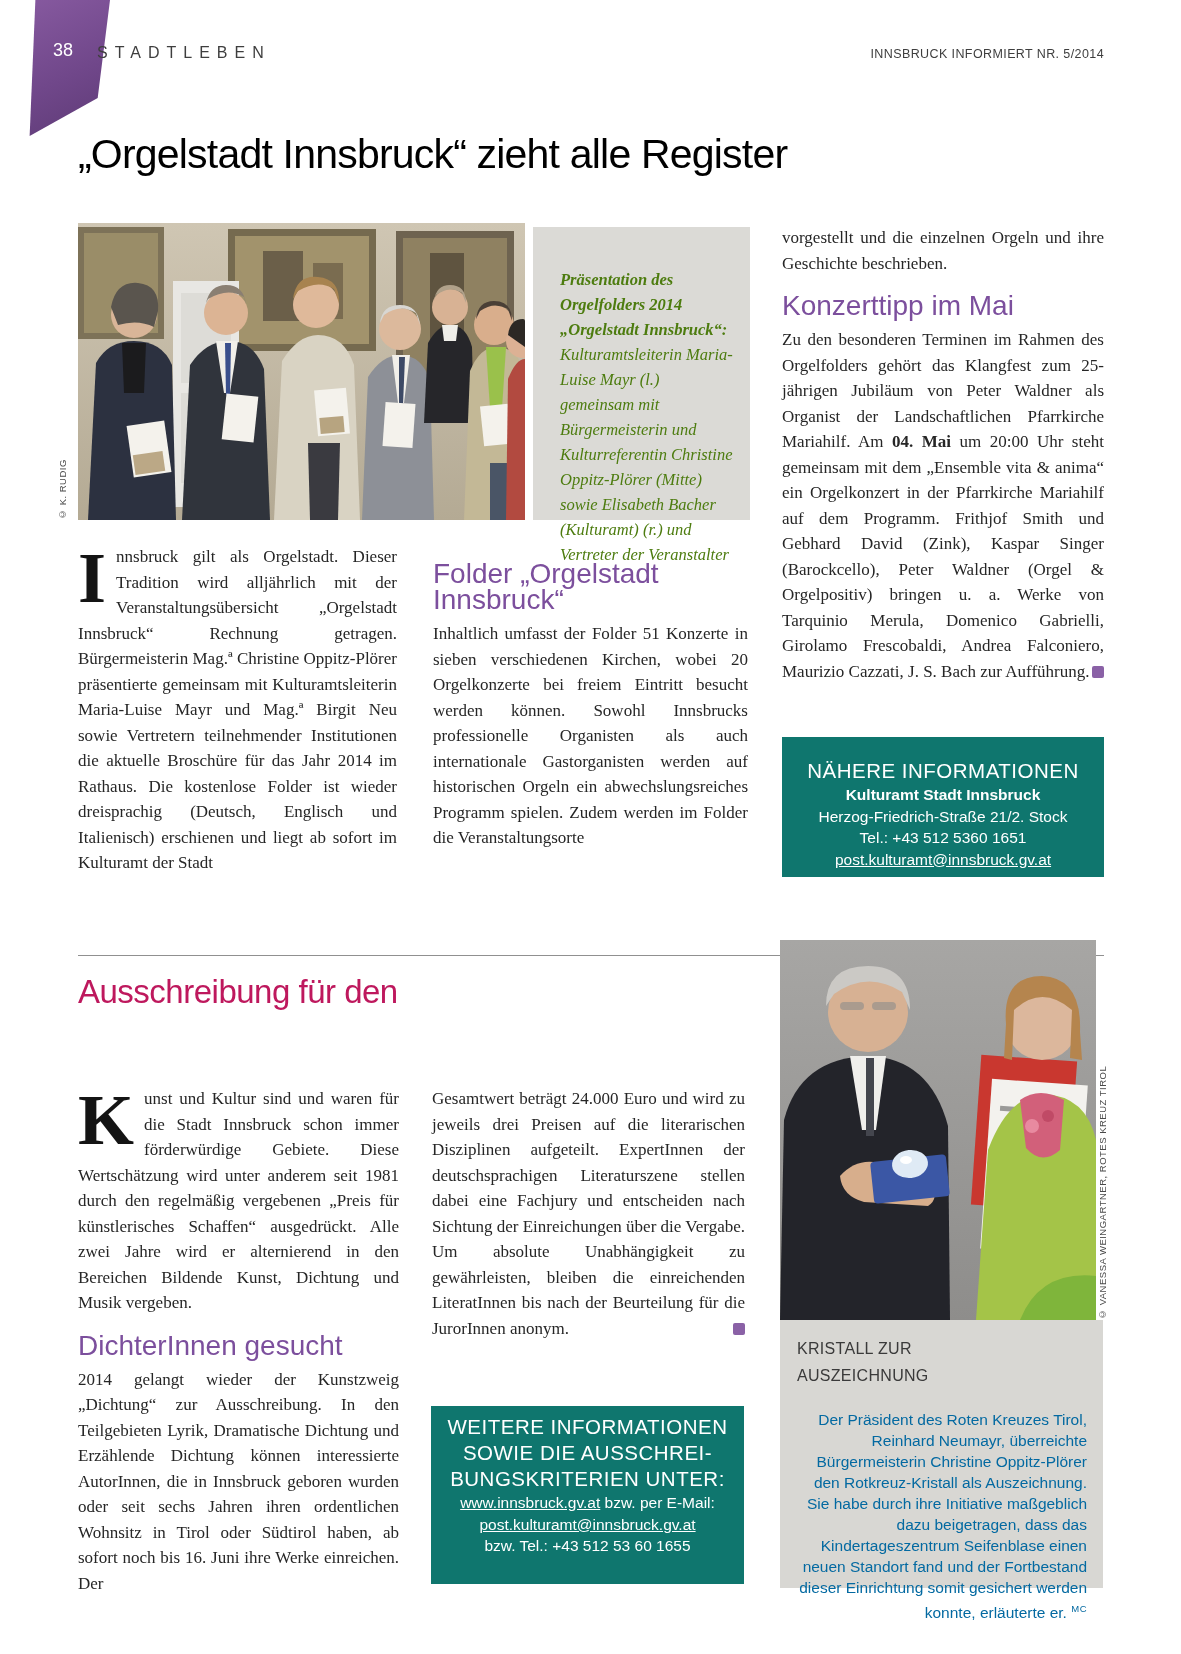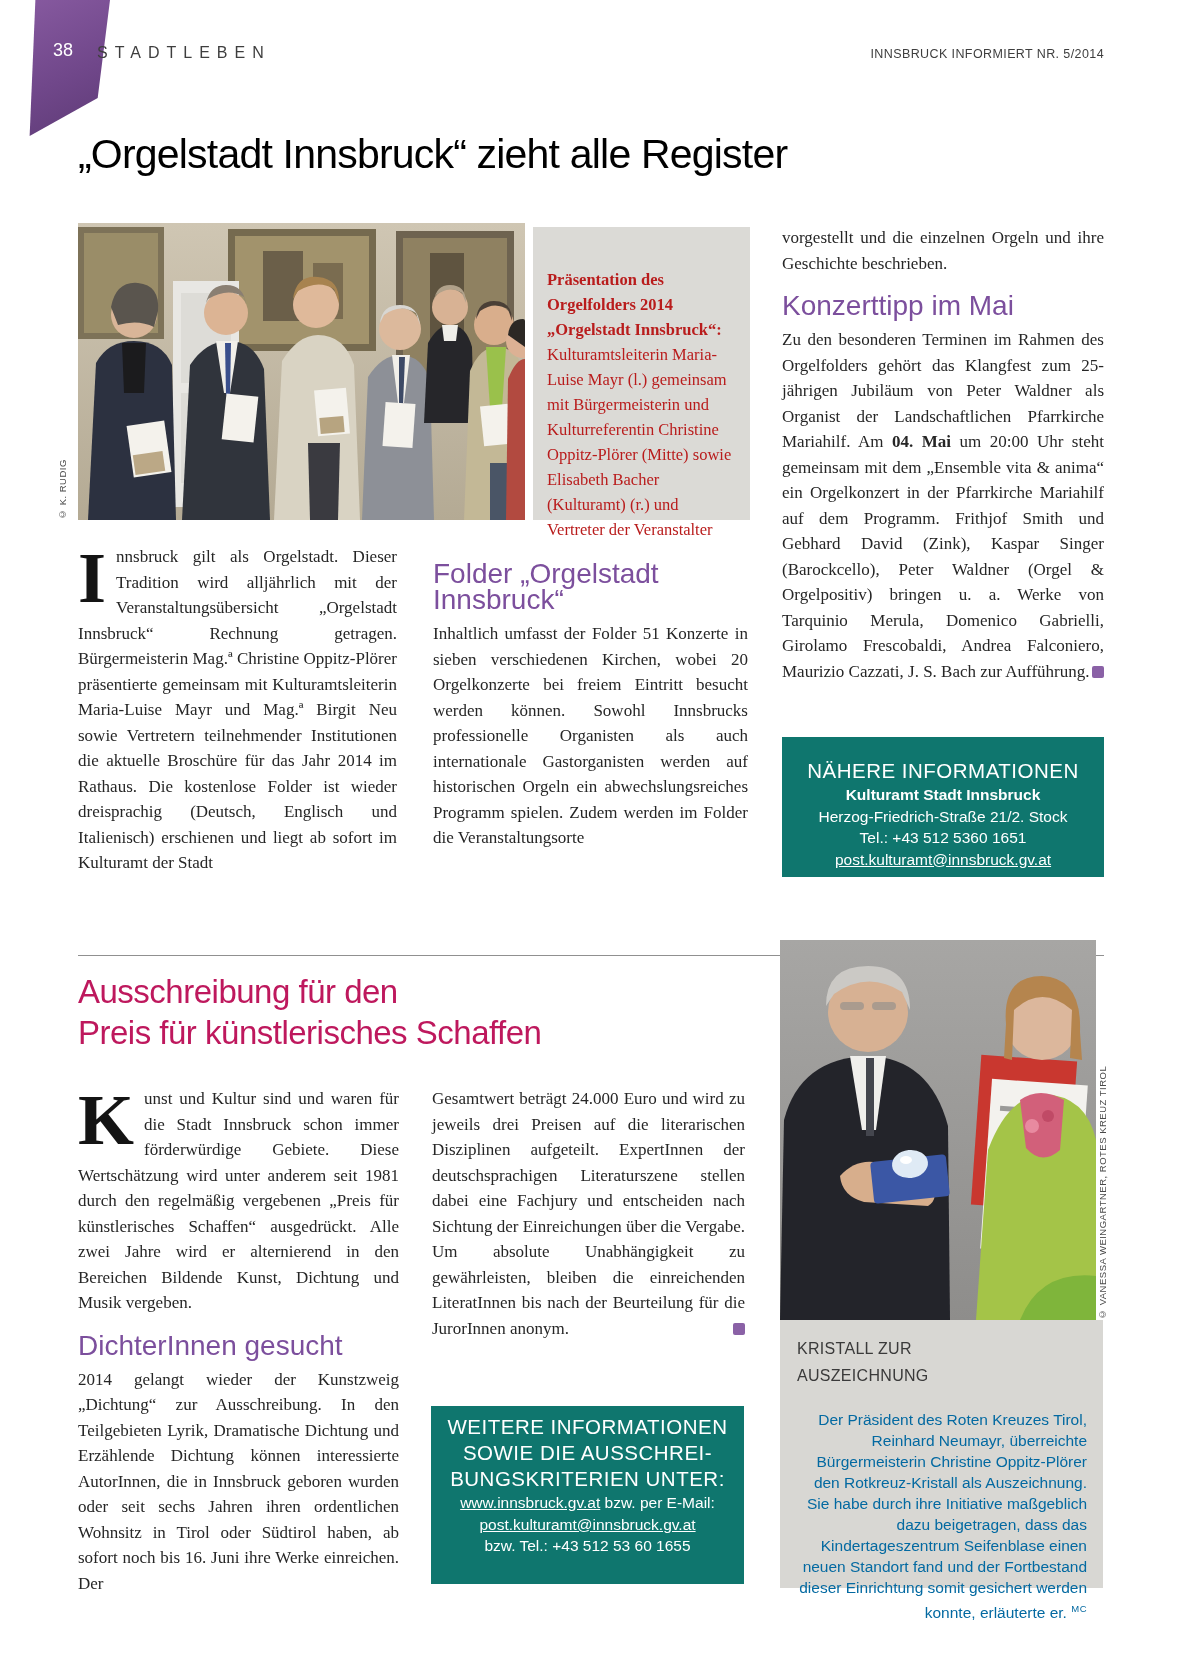--- a/index.html
+++ b/index.html
@@ -22,21 +22,21 @@
 
   
   .photo{position:absolute;overflow:hidden;}
   .photo svg{display:block;width:100%;height:100%;}
   .vcredit{position:absolute;writing-mode:vertical-rl;transform:rotate(180deg);
            font-family:"Liberation Sans",sans-serif;font-size:9.5px;letter-spacing:.5px;color:#4a4a4a;}
 
   
   .caption-box{position:absolute;left:533px;top:227px;width:217px;height:293px;
                background:#dbdad6;box-sizing:border-box;padding:40px 13px 0 14px;}
-  .caption{font-size:16.5px;line-height:25px;color:#b91c1c;}
+  .caption{font-style:italic;font-size:16.5px;line-height:25px;color:#4d7c0f;margin-left:13px;}
   .caption .lead{font-weight:700;}
 
   
   .col{position:absolute;font-size:17px;line-height:25.5px;text-align:justify;color:#262626;}
   .dropcap{float:left;font-weight:700;font-size:72px;line-height:58px;margin:5px 10px 0 0;color:#141414;}
   .subhead{font-family:"Liberation Sans",sans-serif;font-size:28px;line-height:26px;
            color:#7c4f9d;margin:17px 0 8px 0;text-align:left;}
   .bodylink{text-decoration:underline;color:#262626;}
   .b{font-weight:700;}
   .endmark{display:inline-block;width:12px;height:12px;background:#8a61a6;border-radius:2px;
@@ -166,21 +166,20 @@
     <div class="line bold">Kulturamt Stadt Innsbruck</div>
     <div class="line">Herzog-Friedrich-Straße 21/2. Stock</div>
     <div class="line">Tel.: +43 512 5360 1651</div>
     <div class="line"><span class="u">post.kulturamt@innsbruck.gv.at</span></div>
   </div>
 
   <div class="divider"></div>
 
   <div class="h2 sans">
     <div>Ausschreibung für den</div>
-    <div>Preis für künstlerisches Schaffen</div>
   </div>
 
   <div class="col" style="left:78px;top:1086px;width:321px;">
     <div><span class="dropcap">K</span><span>unst und Kultur sind und waren für die Stadt Innsbruck schon immer förderwürdige Gebiete. Diese Wertschätzung wird unter anderem seit 1981 durch den regelmäßig vergebenen „Preis für künstlerisches Schaffen“ ausgedrückt. Alle zwei Jahre wird er alternierend in den Bereichen Bildende Kunst, Dichtung und Musik vergeben.</span></div>
     <div class="subhead">DichterInnen gesucht</div>
     <div>2014 gelangt wieder der Kunstzweig „Dichtung“ zur Ausschreibung. In den Teilgebieten Lyrik, Dramatische Dichtung und Erzählende Dichtung können interessierte AutorInnen, die in Innsbruck geboren wurden oder seit sechs Jahren ihren ordentlichen Wohnsitz in Tirol oder Südtirol haben, ab sofort noch bis 16. Juni ihre Werke einreichen. Der</div>
   </div>
 
   <div class="col" style="left:432px;top:1086px;width:313px;">
     <div><span>Gesamtwert beträgt 24.000 Euro und wird zu jeweils drei Preisen auf die literarischen Disziplinen aufgeteilt. ExpertInnen der deutschsprachigen Literaturszene stellen dabei eine Fachjury und entscheiden nach Sichtung der Einreichungen über die Vergabe. Um absolute Unabhängigkeit zu gewährleisten, bleiben die einreichenden LiteratInnen bis nach der Beurteilung für die JurorInnen anonym.</span><span class="endmark"></span></div>

